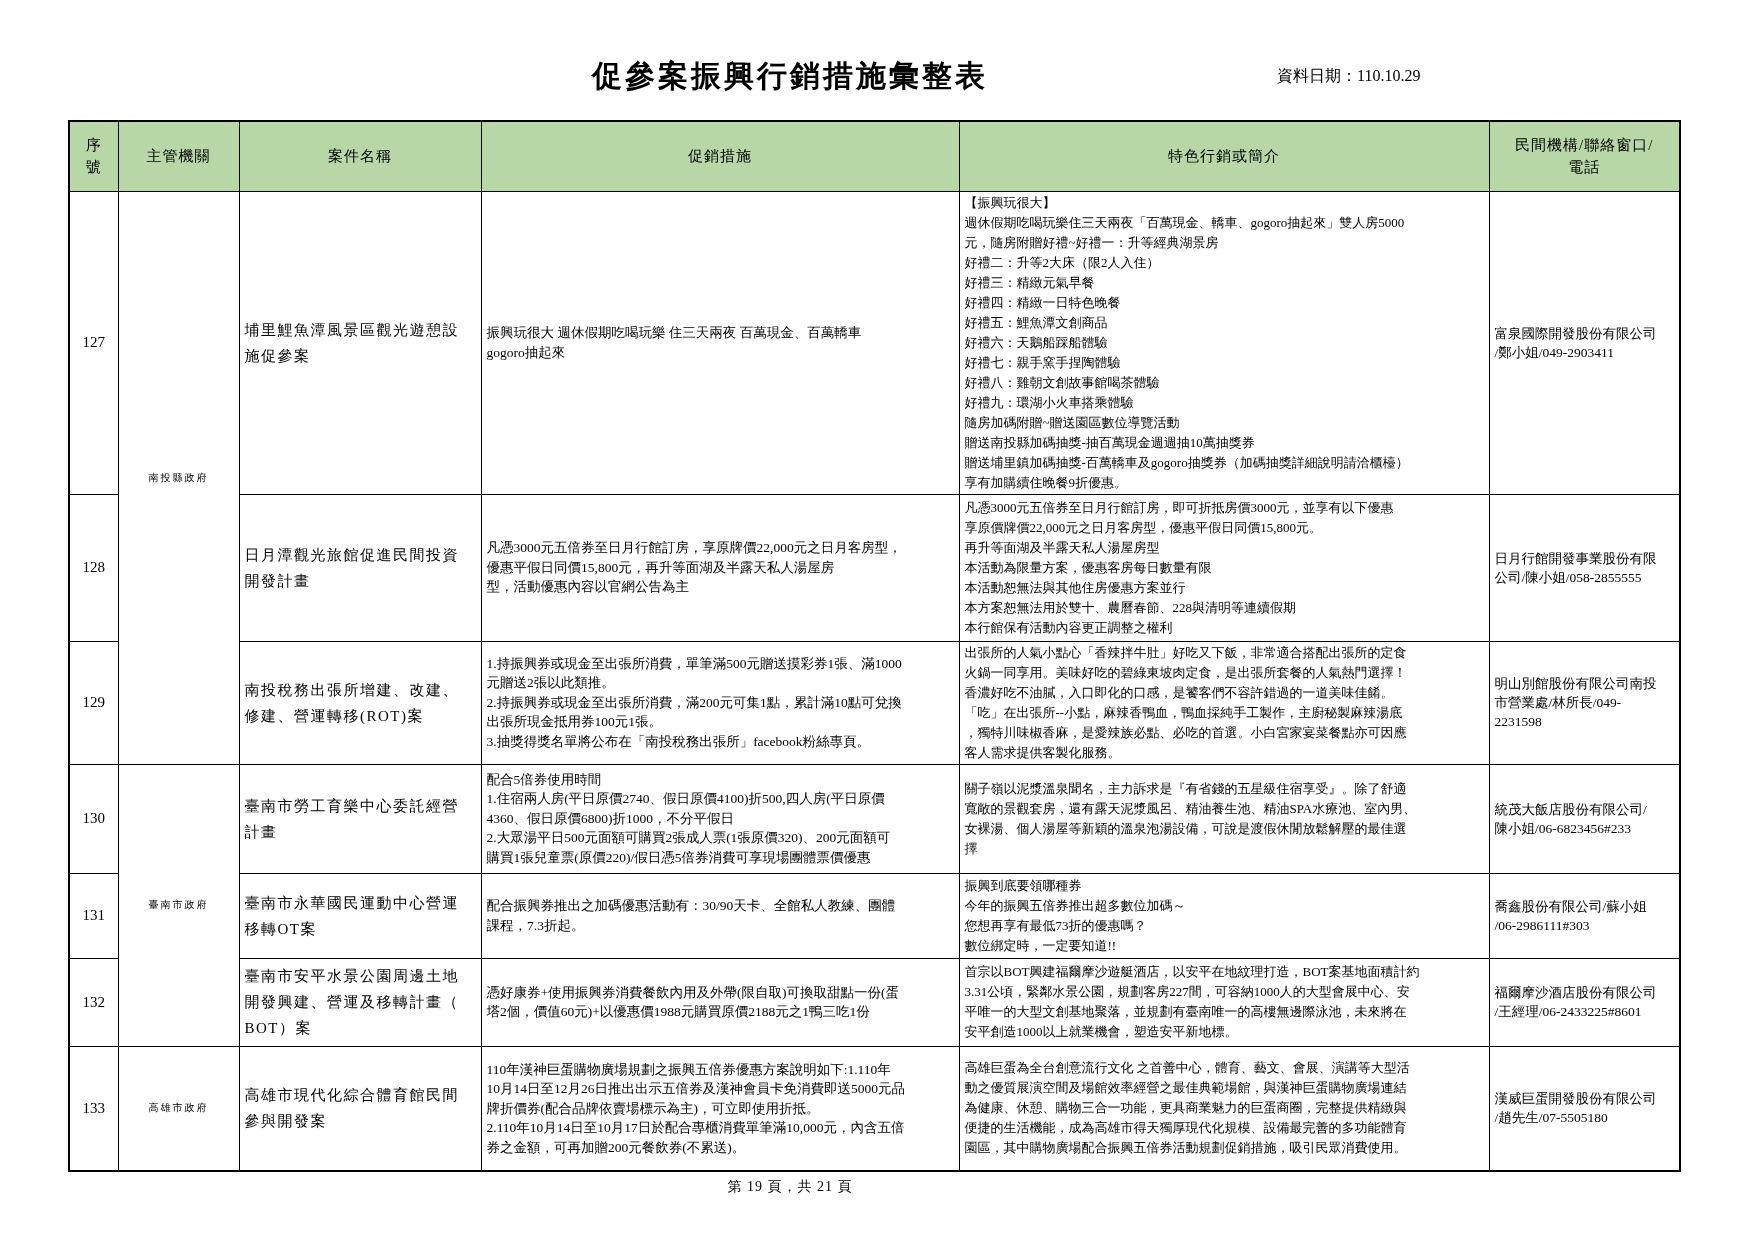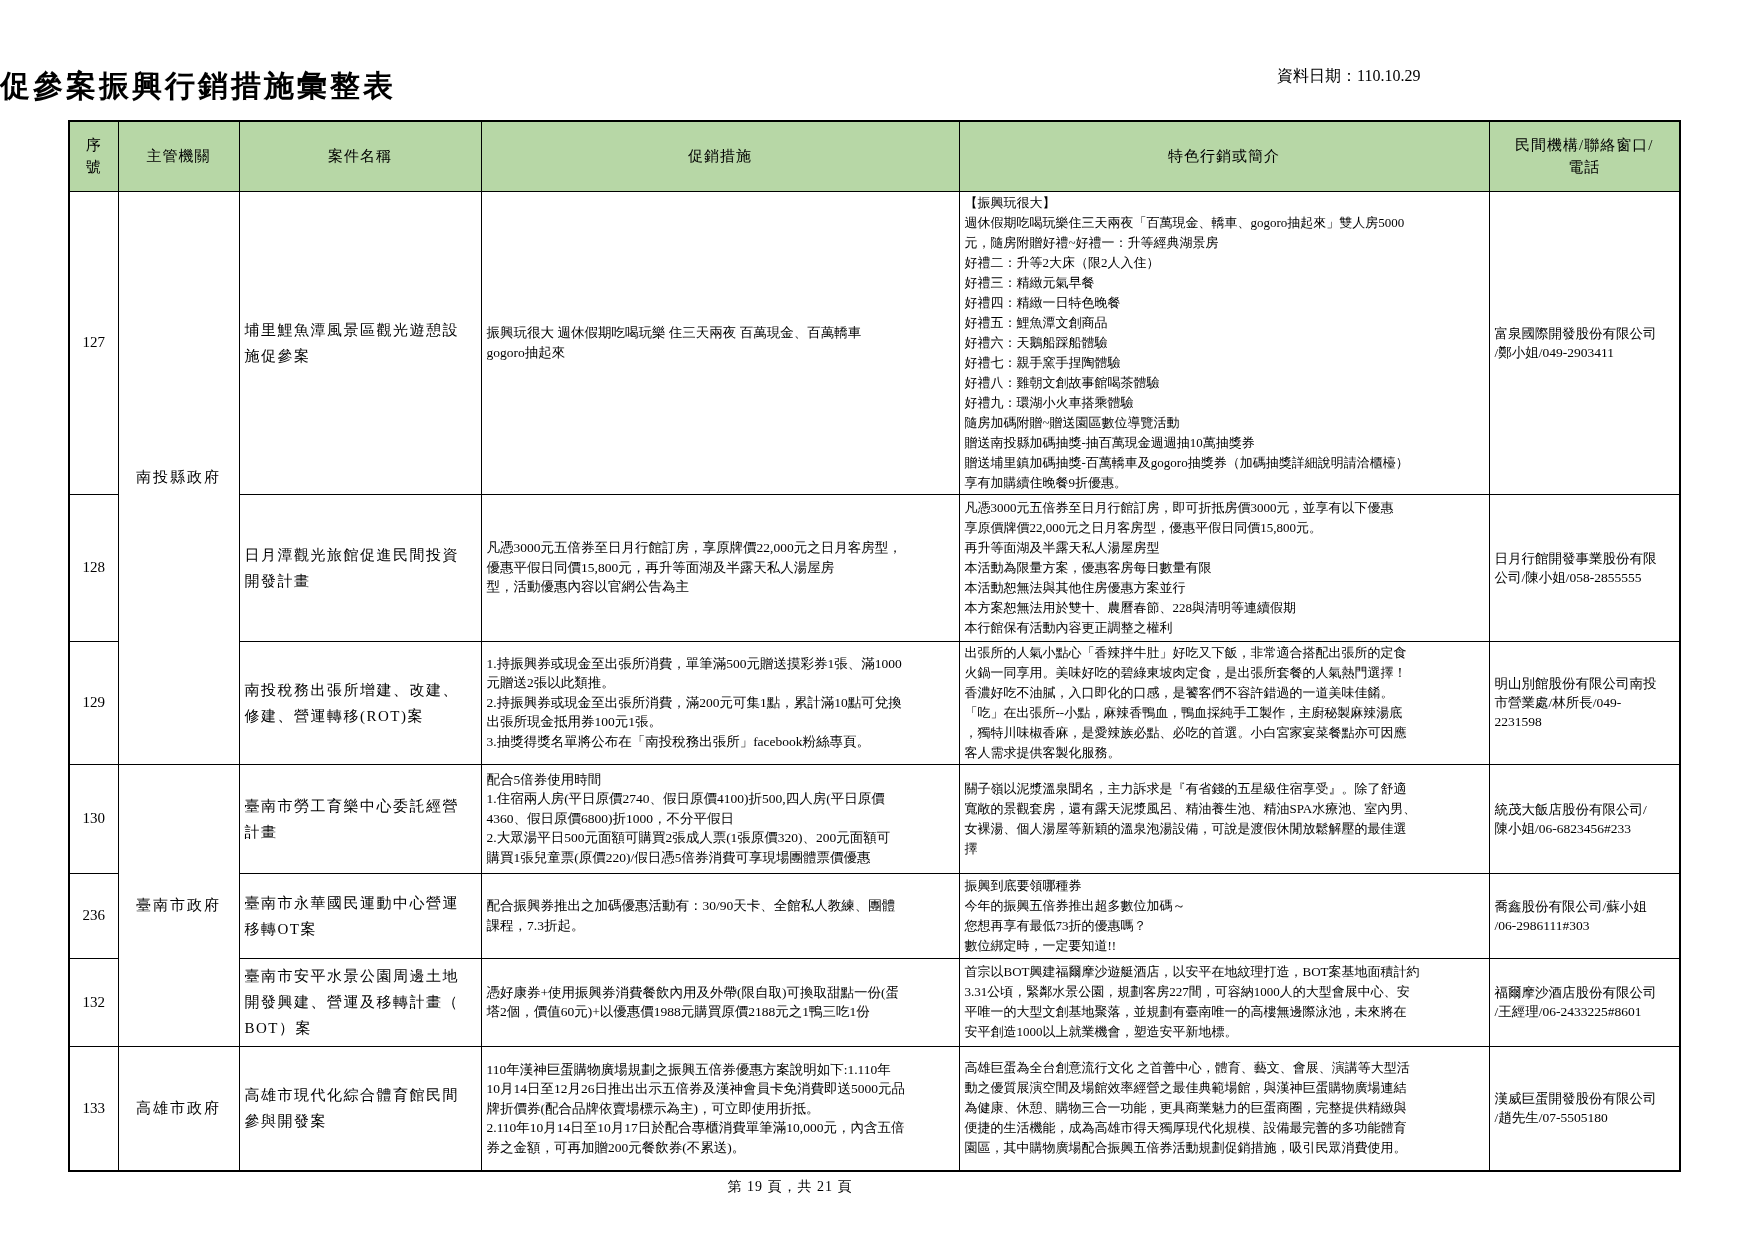--- a/index.html
+++ b/index.html
@@ -2,21 +2,21 @@
 <html><head>
 <meta charset="utf-8">
 <style>
   html,body{margin:0;padding:0;}
   body{
     width:1754px;height:1240px;background:#ffffff;color:#000;
     font-family:"Liberation Serif","DejaVu Serif",serif;
     position:relative;overflow:hidden;
   }
   .title{
-    position:absolute;top:66px;left:0;width:1580px;
+    position:absolute;top:56px;left:0;width:1580px;text-align:center;
     font-size:30px;font-weight:bold;letter-spacing:3px;white-space:nowrap;
   }
   .date{
     position:absolute;top:66px;left:1277px;font-size:16px;white-space:nowrap;
   }
   table.doc{
     position:absolute;top:120px;left:68px;
     border-collapse:collapse;table-layout:fixed;width:1611px;
     border:2.5px solid #000;
   }
@@ -25,21 +25,21 @@
     vertical-align:middle;
     padding:1px 5px;
     overflow:hidden;
   }
   table.doc th{
     background:#b7d7a6;
     font-weight:normal;font-size:15px;letter-spacing:1px;
     text-align:center;white-space:pre-wrap;line-height:22px;
   }
   td.no{text-align:center;font-size:15px;}
-  td.agency{text-align:center;font-size:15px;letter-spacing:2px;white-space:pre-wrap;}
+  td.agency{text-align:center;font-size:10px;letter-spacing:2px;white-space:pre-wrap;}
   td.case{font-size:15px;line-height:26px;letter-spacing:1.5px;white-space:pre-wrap;margin-top:16px;}
   td.measures{font-size:13.5px;line-height:19.5px;white-space:pre-wrap;}
   td.intro{font-size:13px;line-height:20px;white-space:pre-wrap;}
   td.contact{font-size:13.5px;line-height:19px;white-space:pre-wrap;}
   tr.rh{height:70px;}
   tr.r127{height:303px;}
   tr.r128{height:147px;}
   tr.r129{height:118px;}
   tr.r130{height:109px;}
   tr.r131{height:85px;}
@@ -150,21 +150,21 @@
 2.大眾湯平日500元面額可購買2張成人票(1張原價320)、200元面額可
 購買1張兒童票(原價220)/假日憑5倍券消費可享現場團體票價優惠</td>
       <td class="intro">關子嶺以泥漿溫泉聞名，主力訴求是『有省錢的五星級住宿享受』。除了舒適
 寬敞的景觀套房，還有露天泥漿風呂、精油養生池、精油SPA水療池、室內男、
 女裸湯、個人湯屋等新穎的溫泉泡湯設備，可說是渡假休閒放鬆解壓的最佳選
 擇</td>
       <td class="contact">統茂大飯店股份有限公司/
 陳小姐/06-6823456#233</td>
     </tr>
     <tr class="r131">
-      <td class="no">236</td>
+      <td class="no">131</td>
       <td class="case">臺南市永華國民運動中心營運
 移轉OT案</td>
       <td class="measures">配合振興券推出之加碼優惠活動有：30/90天卡、全館私人教練、團體
 課程，7.3折起。</td>
       <td class="intro">振興到底要領哪種券
 今年的振興五倍券推出超多數位加碼～
 您想再享有最低73折的優惠嗎？
 數位綁定時，一定要知道!!</td>
       <td class="contact">喬鑫股份有限公司/蘇小姐
 /06-2986111#303</td>

